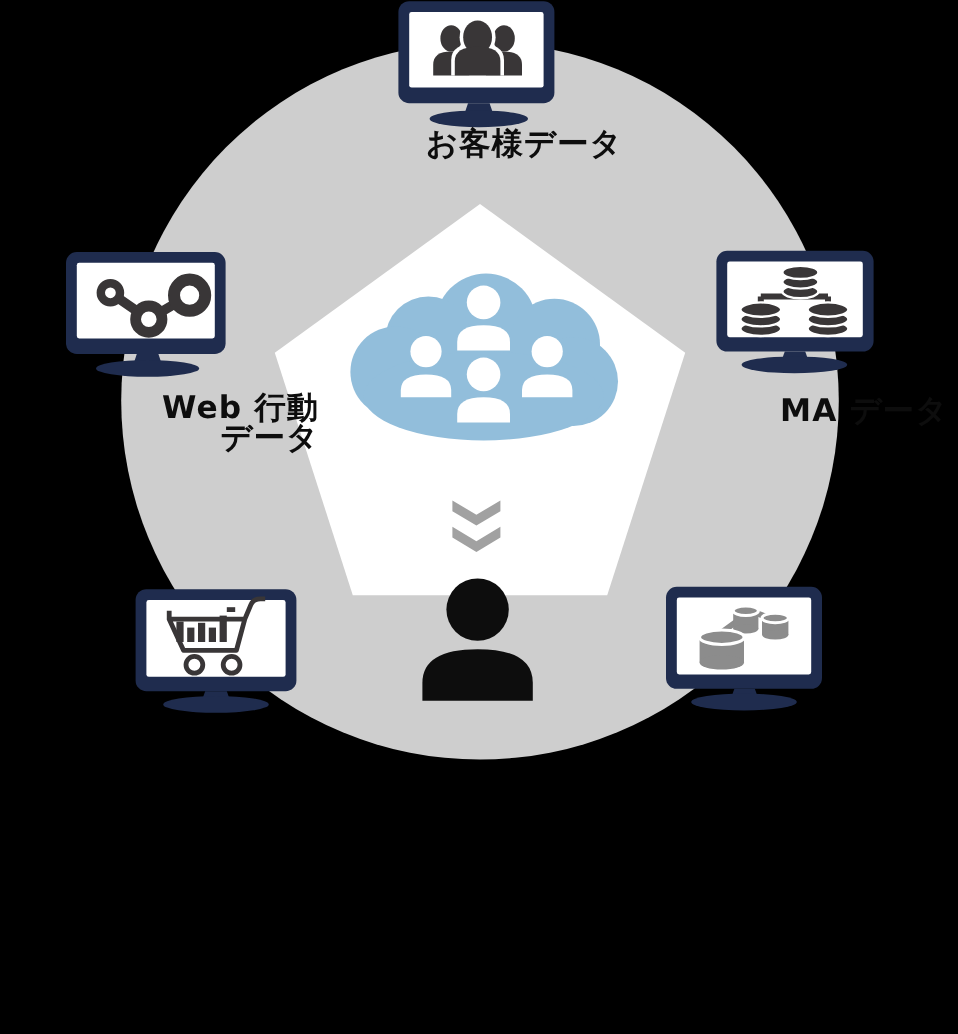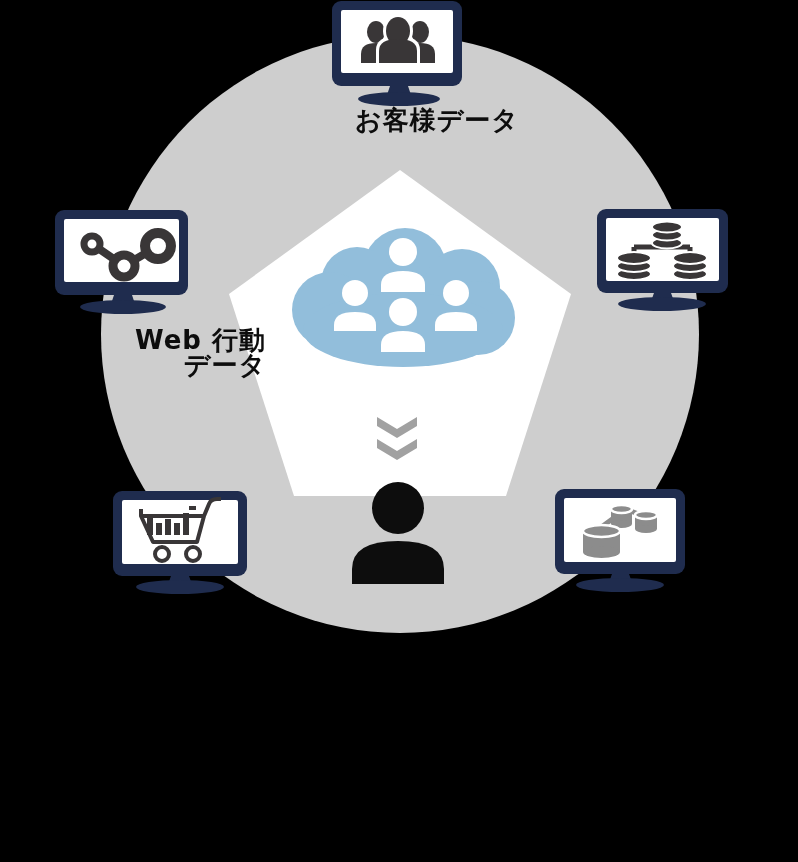--- a/index.html
+++ b/index.html
@@ -174,15 +174,16 @@
         </g>
       </g>
     </g>
   </svg>
 
   <div class="label center" style="top:107px">お客様データ</div>
 
   <div class="label leftbox" style="top:327px">Web 行動</div>
   <div class="label leftbox" style="top:352px">データ</div>
 
+  <div class="label" style="left:612px;top:330px">MA データ</div>
 
 
 </div>
 
 </body></html>

